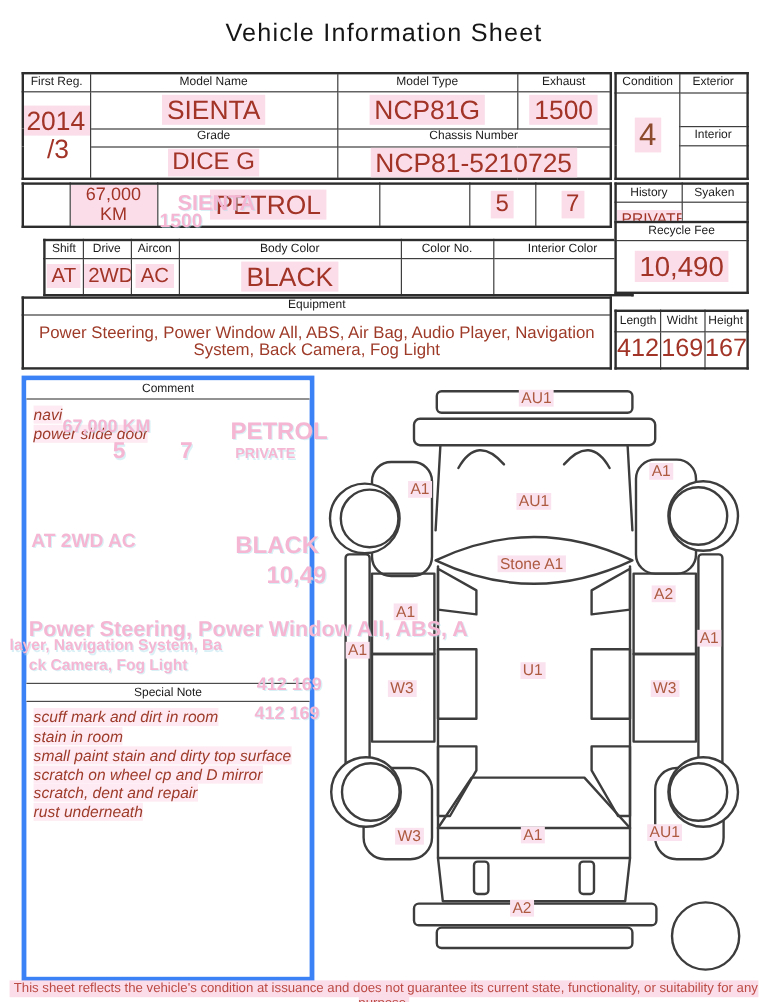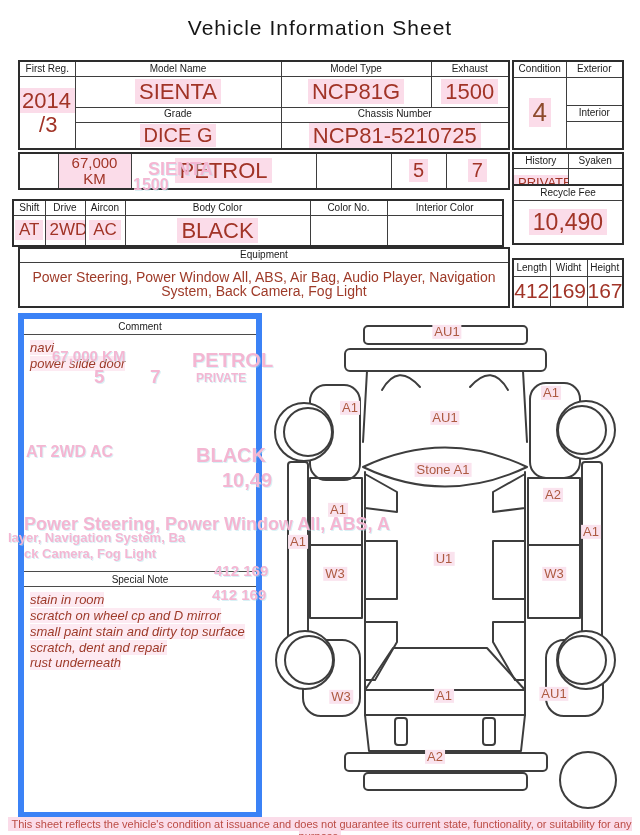--- a/index.html
+++ b/index.html
@@ -33,21 +33,21 @@
   td.firstreg div { padding-left:2px; }
   td.cond { font-size:26px; color:#8d4a2c; }
   td.recycle { font-size:23px; }
   td.lwh { font-size:21px; }
   td.equiptxt {
     text-align:left; vertical-align:top; font-size:14px; color:#9e3a28;
     padding:2px 4px; line-height:1.35;
   }
   .bbox {
     position:absolute; left:18px; top:313px; width:244px; height:505px;
-    border:6px solid #3b82f6; background:transparent;
+    border:4px solid #3b82f6; background:transparent;
   }
   .bhead {
     height:16px; line-height:15px; text-align:center; font-size:10px;
     color:#1b1b1b; border-bottom:1px solid #4b4b4b; background:#fff;
   }
   .bhead.mid { border-top:1px solid #4b4b4b; }
   .barea { padding:5px 6px; }
   .c-comment { height:236px; }
   .bline { font-size:13px; color:#9d3a29; line-height:1.22; word-break:break-all; }
   .bline span { background:#fdeaf2;font-style:italic; }
@@ -163,21 +163,21 @@
       <td class="lbl">History</td>
       <td class="lbl">Syaken</td>
     </tr>
     <tr style="height:30px">
       <td class="val v13"><span class="hl">PRIVATE</span></td>
       <td class="val"></td>
     </tr>
   </tbody>
     </table>
 
-  <table class="tbl" style="left:12px; top:199px; width:490px;">
+  <table class="tbl" style="left:36px; top:199px; width:490px;">
     <colgroup>
         <col style="width:32px">
         <col style="width:40px">
         <col style="width:40px">
         <col style="width:185px">
         <col style="width:77px">
         <col style="width:116px">
       </colgroup>
     <tbody>
         <tr style="height:15px">
@@ -248,23 +248,24 @@
     </table>
 
   <div class="bbox">
     <div class="bhead">Comment</div>
     <div class="barea c-comment">
       <div class="bline"><span>navi</span></div>
       <div class="bline"><span>power slide door</span></div>
     </div>
     <div class="bhead mid">Special Note</div>
     <div class="barea">
+      <div class="bline"><span>scuff mark and dirt in room</span></div>
       <div class="bline"><span>stain in room</span></div>
+      <div class="bline"><span>small paint stain and dirty top surface</span></div>
       <div class="bline"><span>scratch on wheel cp and D mirror</span></div>
-      <div class="bline"><span>small paint stain and dirty top surface</span></div>
       <div class="bline"><span>scratch, dent and repair</span></div>
       <div class="bline"><span>rust underneath</span></div>
     </div>
   </div>
 
   <div class="ghost" style="left:148px; top:159px; font-size:18px;">SIENTA</div>
   <div class="ghost" style="left:133px; top:176px; font-size:16px;">1500</div>
   <div class="ghost" style="left:52px; top:347px; font-size:15px;">67,000 KM</div>
   <div class="ghost" style="left:94px; top:366px; font-size:19px;">5</div>
   <div class="ghost" style="left:150px; top:366px; font-size:19px;">7</div>

